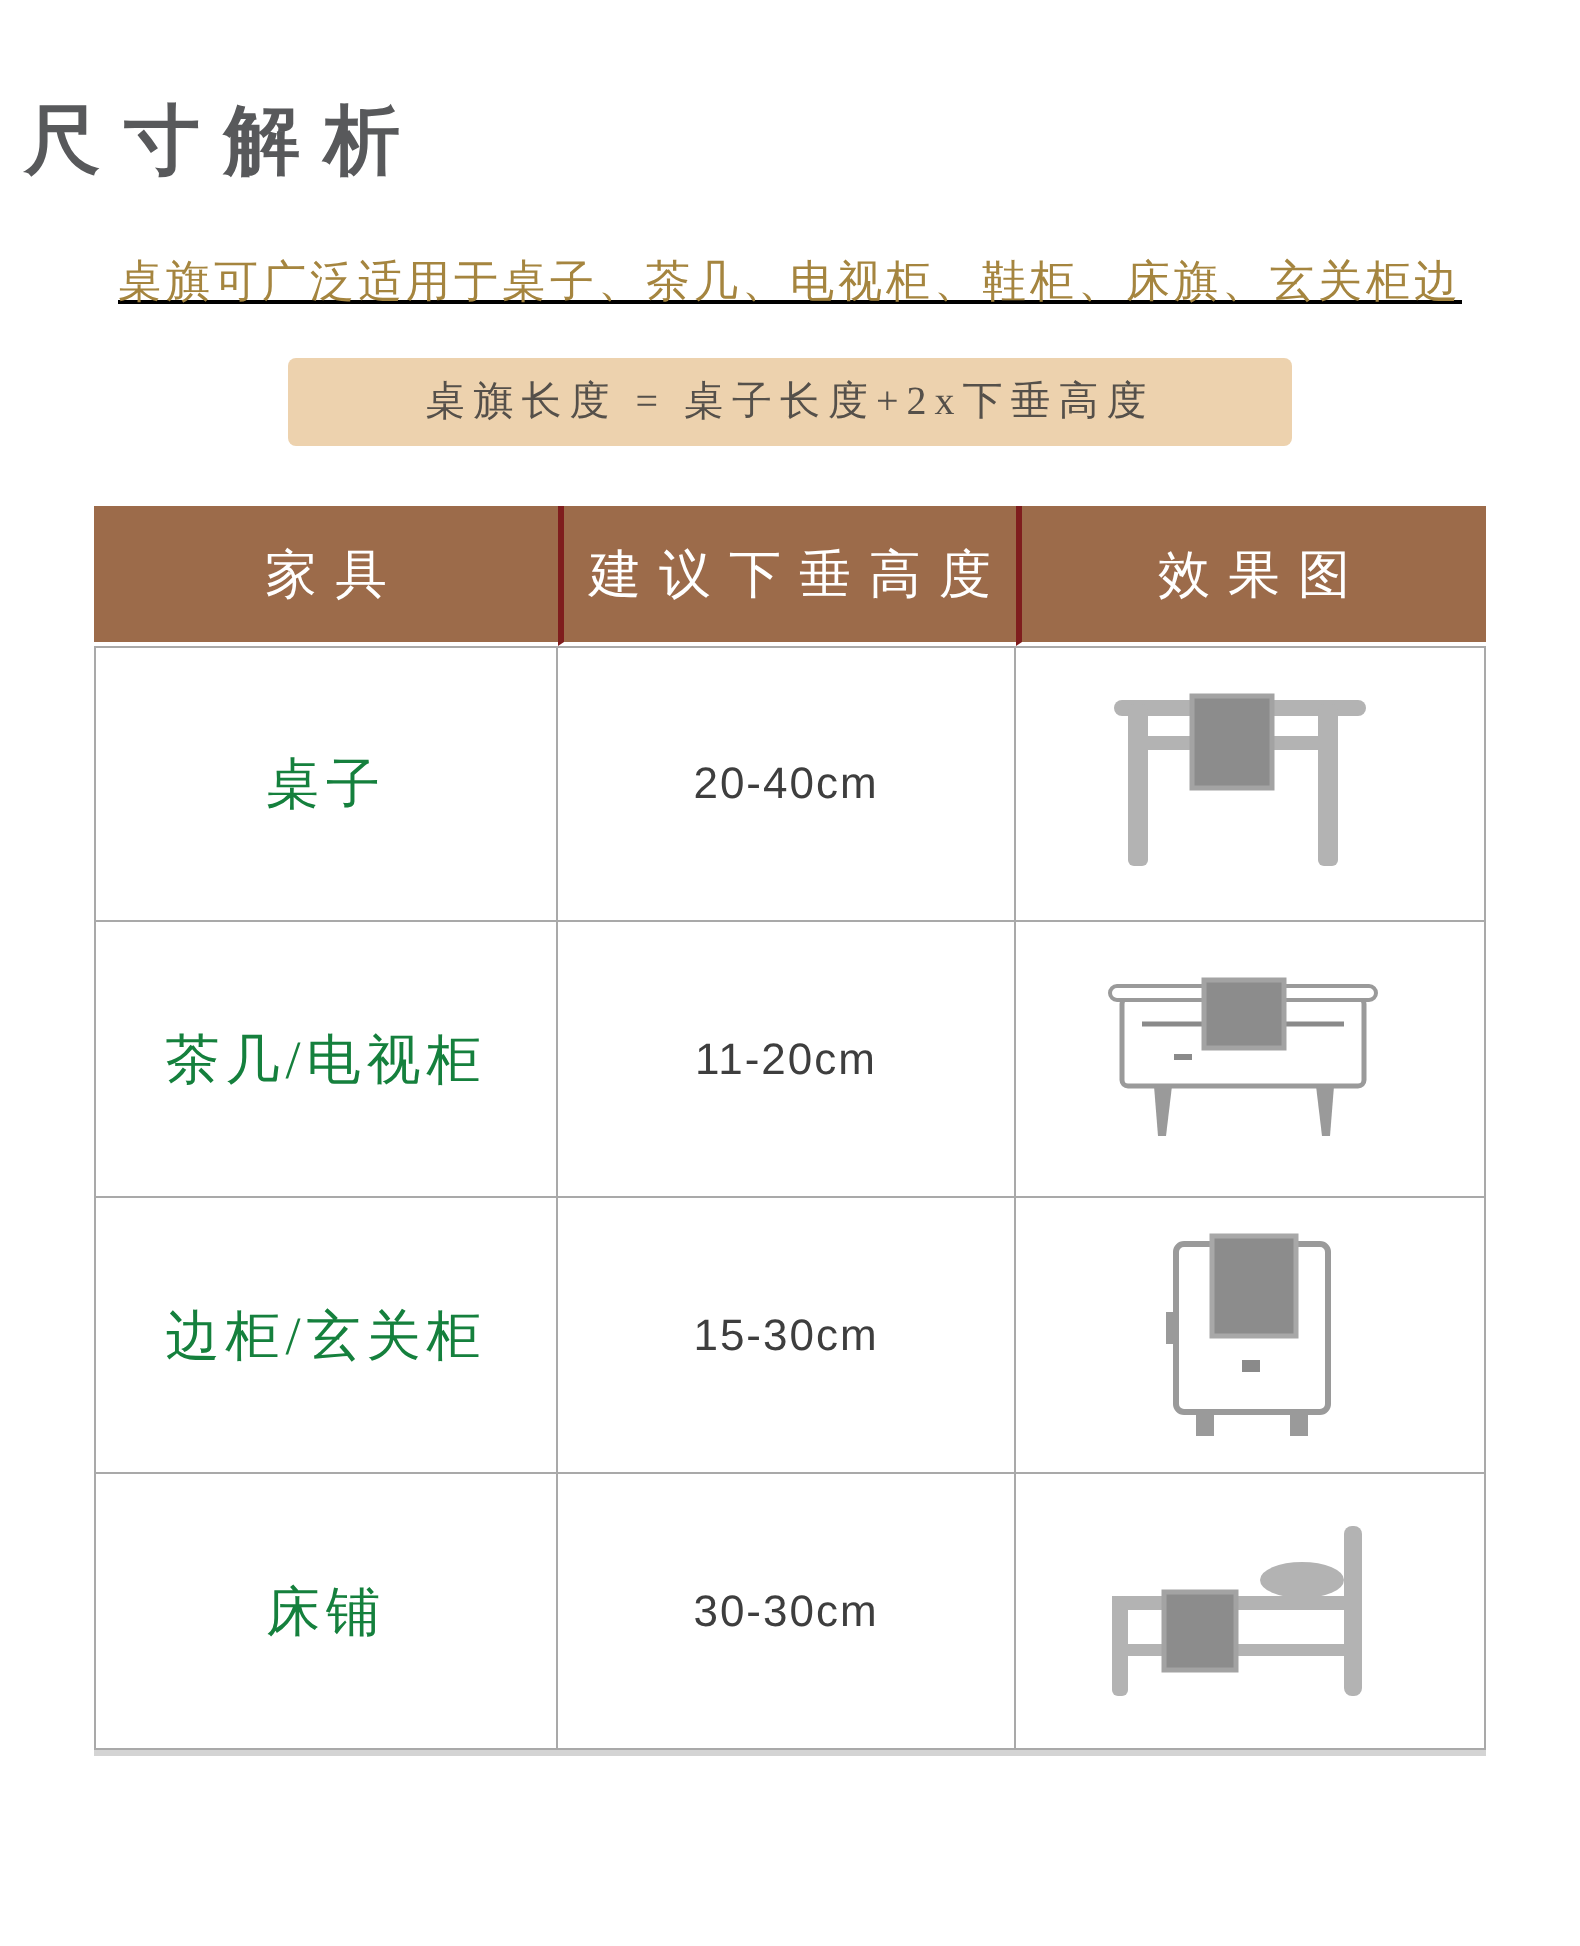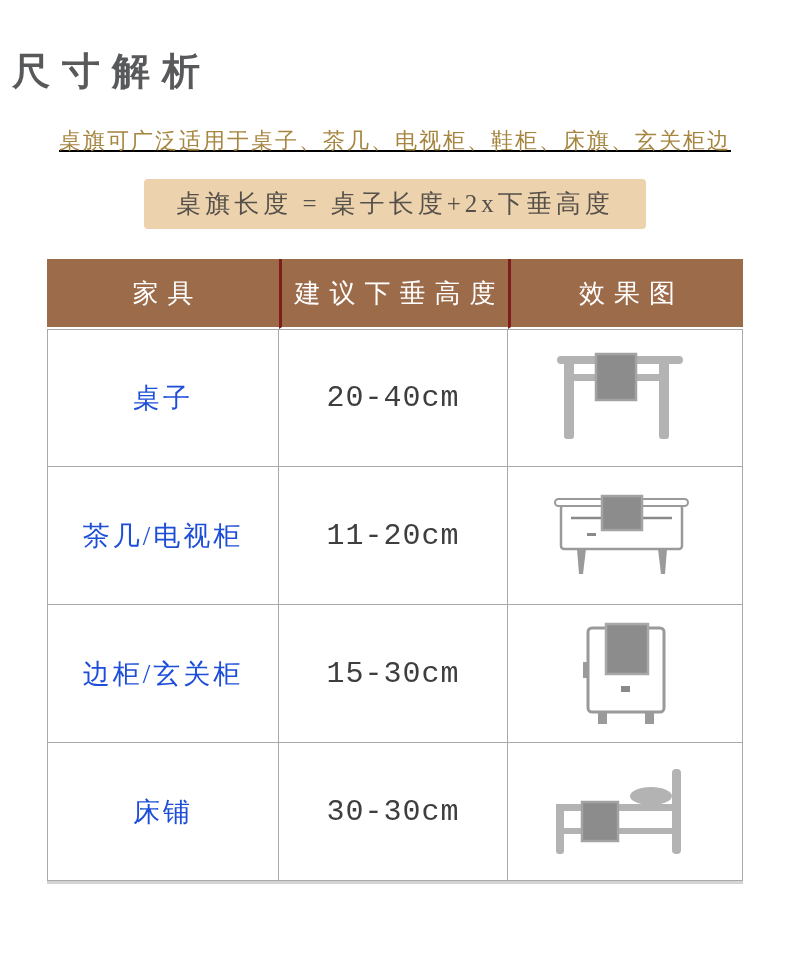--- a/index.html
+++ b/index.html
@@ -35,21 +35,21 @@
     line-height: 37px;
     font-weight: 500;
   }
 
   .formula {
     width: 502px;
     margin: 20px auto 12px auto;
     background: #edd2ae;
     border-radius: 4px;
     text-align: center;
-    font-size: 25px;
+    font-size: 20px;
     color: #55504a;
     letter-spacing: 4px;
     padding: 8px 0 9px 0;
     font-weight: 500;
   }
 
   table.size-table {
     width: 696px;
     margin: 30px auto 0 auto;
     border-collapse: separate;
@@ -78,27 +78,27 @@
     vertical-align: middle;
     text-align: center;
     border-right: 1px solid #a9a9a9;
     border-bottom: 1px solid #a9a9a9;
   }
   .size-table td:first-child { border-left: 1px solid #a9a9a9; }
   .size-table tbody tr:first-child td { border-top: 1px solid #a9a9a9; }
 
   .furniture-name {
     font-size: 27px;
-    color: #1d4ed8;
+    color: #15803d;
     letter-spacing: 3px;
     font-weight: 500;
   }
   .height-value {
-    font-family: Liberation Mono, monospace;
-    font-size: 30px;
+    font-family: Liberation Sans, sans-serif;
+    font-size: 22px;
     color: #3e3e3e;
     letter-spacing: 1px;
   }
   .icon-cell svg { display: block; margin: 0 auto; }
 </style>
 </head>
 <body>
 
 <div class="page">
 

